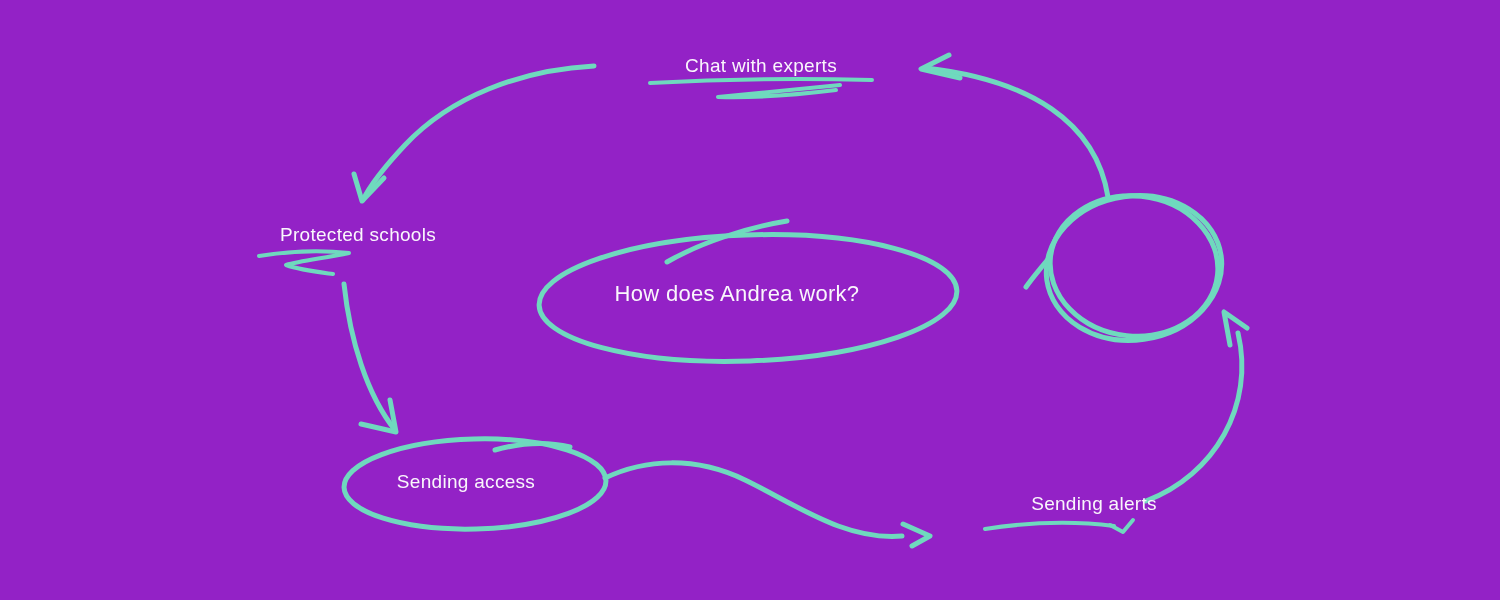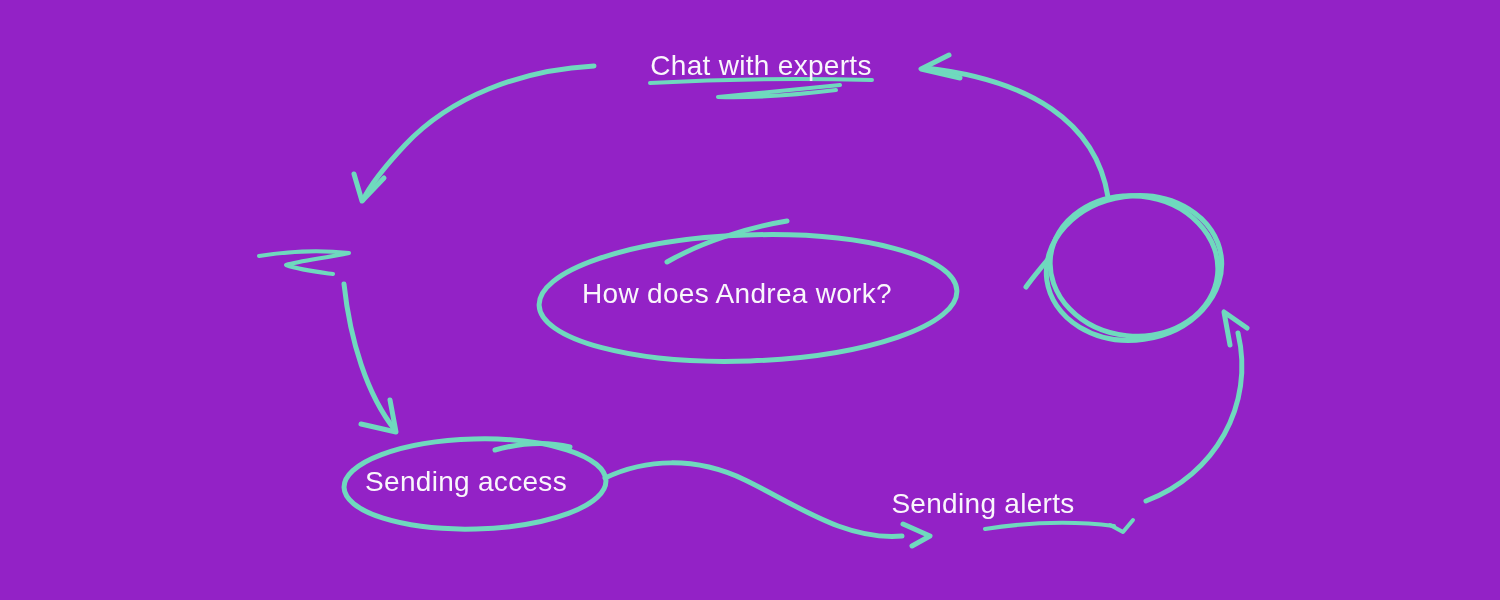--- a/index.html
+++ b/index.html
@@ -28,26 +28,26 @@
     stroke: var(--stroke);
     stroke-width: 5;
     stroke-linecap: round;
     stroke-linejoin: round;
   }
   .stroke.thin { stroke-width: 4; }
   .label {
     position: absolute;
     transform: translate(-50%, -50%);
     color: var(--text);
-    font-size: 28px;
+    font-size: 19px;
     font-weight: 500;
     letter-spacing: 0.3px;
     white-space: nowrap;
   }
-  .label.center-label { font-size: 28px; }
+  .label.center-label { font-size: 22px; }
 </style>
 </head>
 <body>
 
 <div class="canvas">
 
   <svg class="sketch" viewBox="0 0 1500 600">
 
     <ellipse class="stroke" cx="748" cy="298" rx="209" ry="63" transform="rotate(-2 748 298)"></ellipse>
     <path class="stroke" d="M 667 262 C 700 243 745 228 787 221"></path>
@@ -78,21 +78,22 @@
     <path class="stroke thin" d="M 840 85 C 790 90 745 94 718 97 C 748 98 795 95 836 90"></path>
 
     <path class="stroke thin" d="M 259 256 C 290 251 322 250 349 253 C 325 258 300 261 286 265 C 300 270 318 272 333 274"></path>
 
     <path class="stroke thin" d="M 985 529 C 1030 522 1075 521 1114 526"></path>
     <path class="stroke thin" d="M 1110 525 L 1123 532 L 1133 520"></path>
   </svg>
 
   <div class="label" style="left: 761px; top: 66px;">Chat with experts</div>
 
+  <div class="label" style="left: 358px; top: 235px;">Protected schools</div>
 
   <div class="label center-label" style="left: 737px; top: 294px;">How does Andrea work?</div>
 
   <div class="label" style="left: 466px; top: 482px;">Sending access</div>
 
-  <div class="label" style="left: 983px; top: 504px;">Sending alerts</div>
+  <div class="label" style="left: 1094px; top: 504px;">Sending alerts</div>
 
 
 </div>
 
 </body></html>

